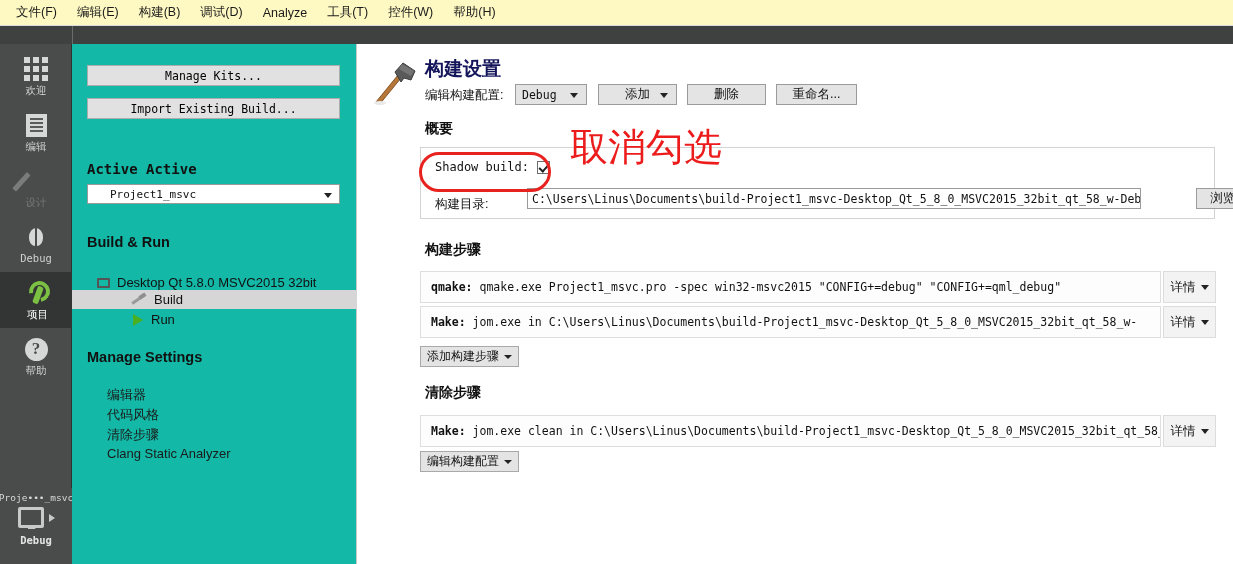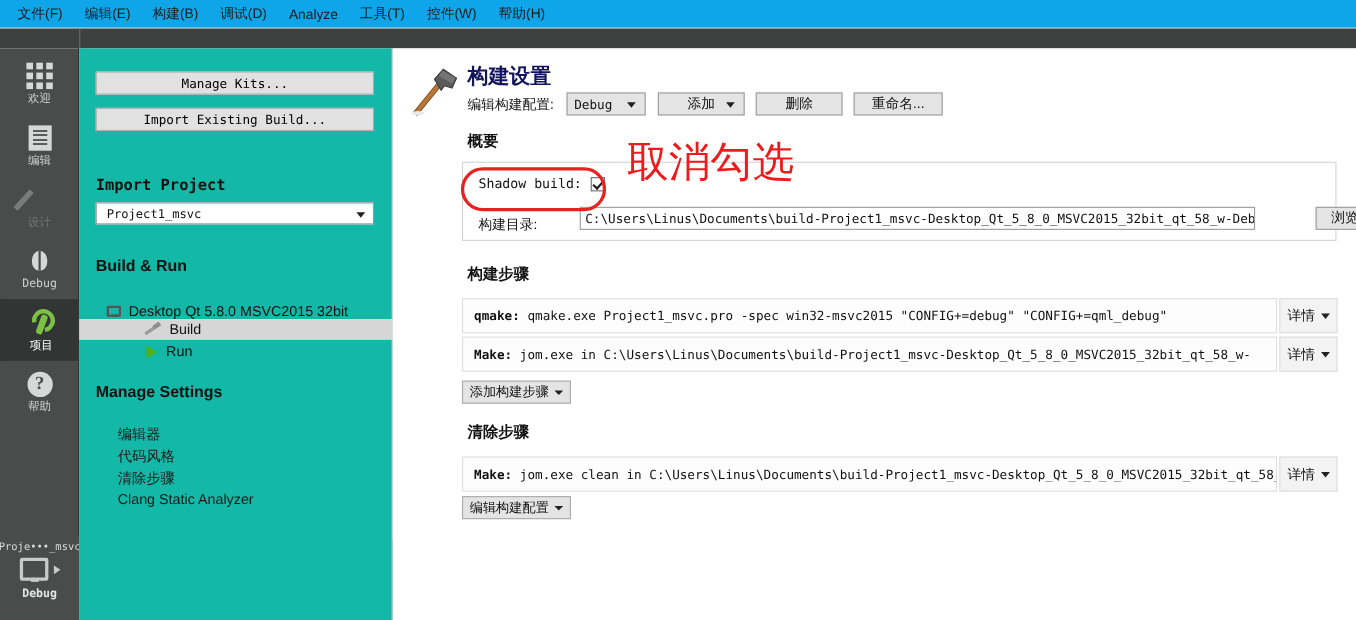--- a/index.html
+++ b/index.html
@@ -13,21 +13,21 @@
   #app {
     position: relative;
     width: 1233px; height: 564px;
     background: #ffffff;
   }
 
   
   .menubar {
     position: absolute; left: 0; top: 0;
     width: 1233px; height: 26px;
-    background: #0ea5e9;
+    background: #fef9c3;
     border-bottom: 1px solid #dcdcdc;
     display: flex; align-items: center;
     padding-left: 6px;
   }
   .menu-item {
     font-size: 12.5px; color: #1a1a1a;
     padding: 3px 10px;
     white-space: nowrap;
     cursor: default;
   }
@@ -184,21 +184,21 @@
   .section-h2 {
     position: absolute; left: 15px;
     font-size: 14.5px; font-weight: bold; color: #111;
     white-space: nowrap;
   }
   .pcombo {
     position: absolute; left: 15px;
     width: 253px; height: 20px;
     background: #fff; border: 1px solid #9a9a9a;
     display: flex; align-items: center;
-    padding-left: 9px;
+    padding-left: 22px;
     font-family: "DejaVu Sans Mono", monospace;
     font-size: 11px; color: #111;
     cursor: default;
   }
   .pcombo .caret {
     position: absolute; right: 7px; top: 8px;
     width: 0; height: 0;
     border-left: 4.5px solid transparent;
     border-right: 4.5px solid transparent;
     border-top: 5px solid #222;
@@ -479,21 +479,21 @@
       <div class="ico-monitor"></div>
       <div class="ico-play-sm"></div>
     </div>
     <div class="runcfg-label">Debug</div>
   </div>
 
   <div class="projpanel">
     <div class="pbtn" style="top:21px">Manage Kits...</div>
     <div class="pbtn" style="top:54px">Import Existing Build...</div>
 
-    <div class="section-h" style="top:117px">Import Project</div>
+    <div class="section-h" style="top:117px">Active Active</div>
     <div class="pcombo" style="top:140px">
       <span>Project1_msvc</span>
       <span class="caret"></span>
     </div>
 
     <div class="section-h2" style="top:190px">Build &amp; Run</div>
 
     <div class="tree-kit" style="top:231px">
       <span class="kit-mon"></span>
       <span>Desktop Qt 5.8.0 MSVC2015 32bit</span>

